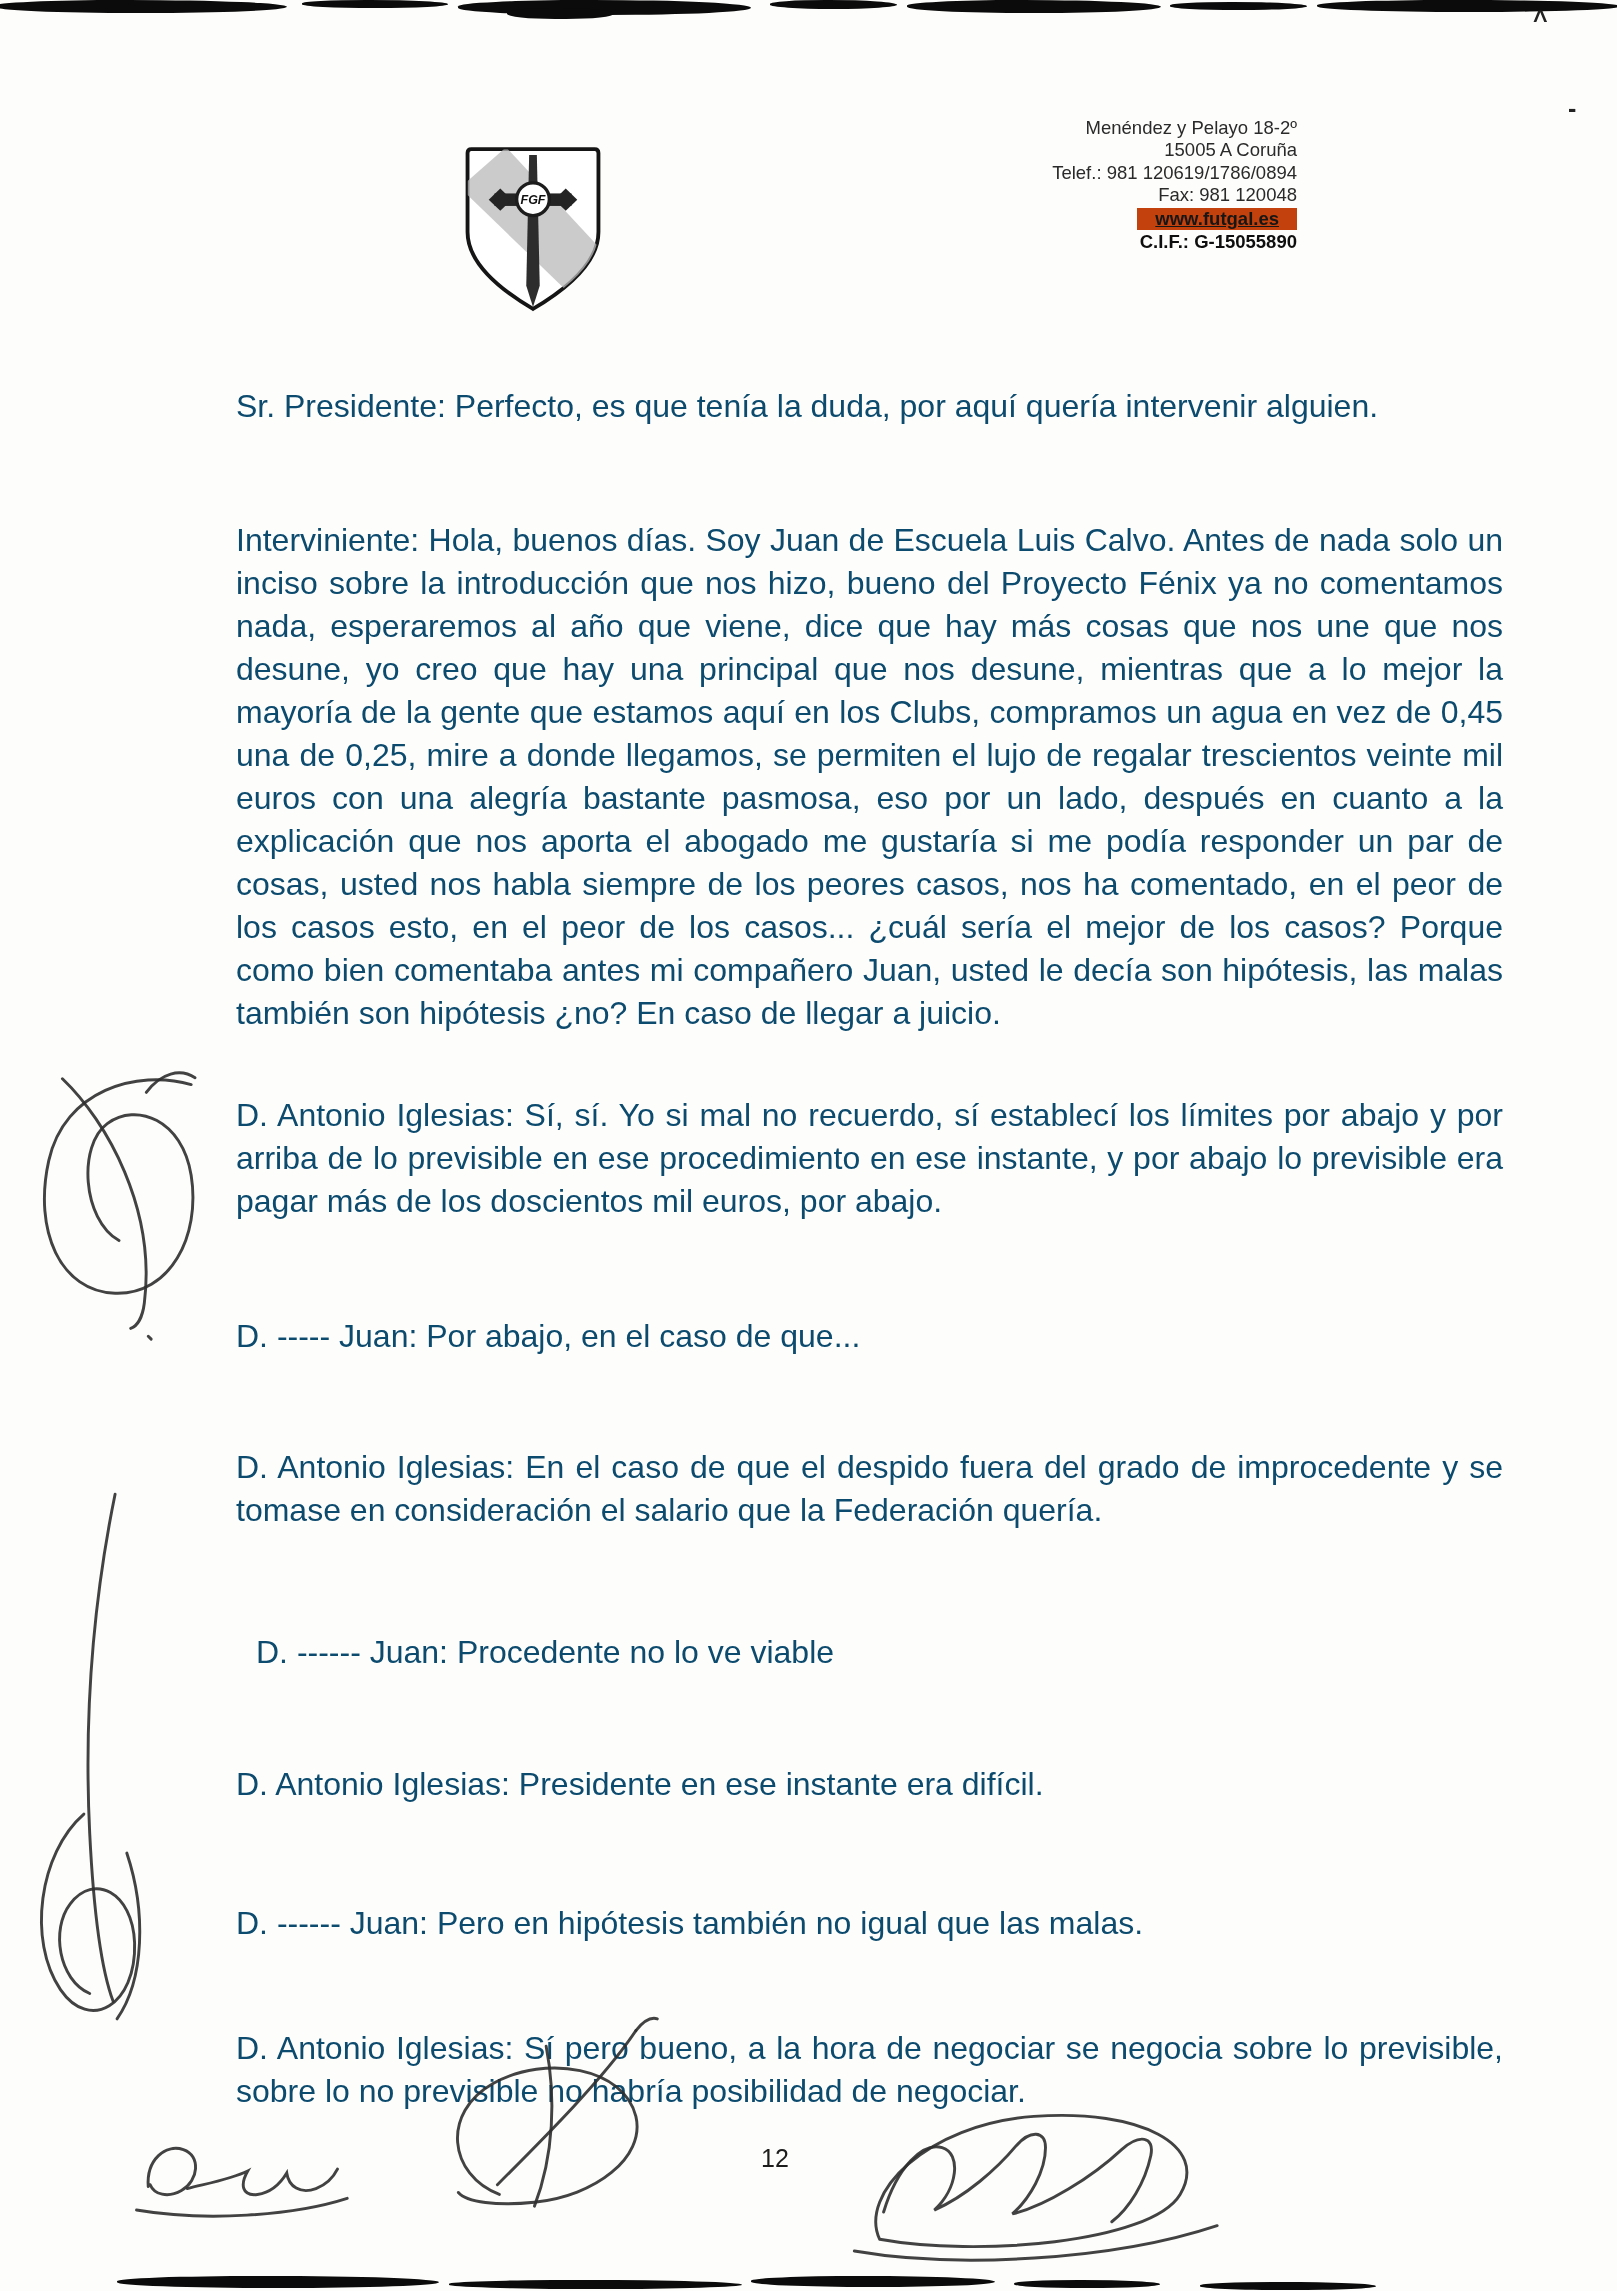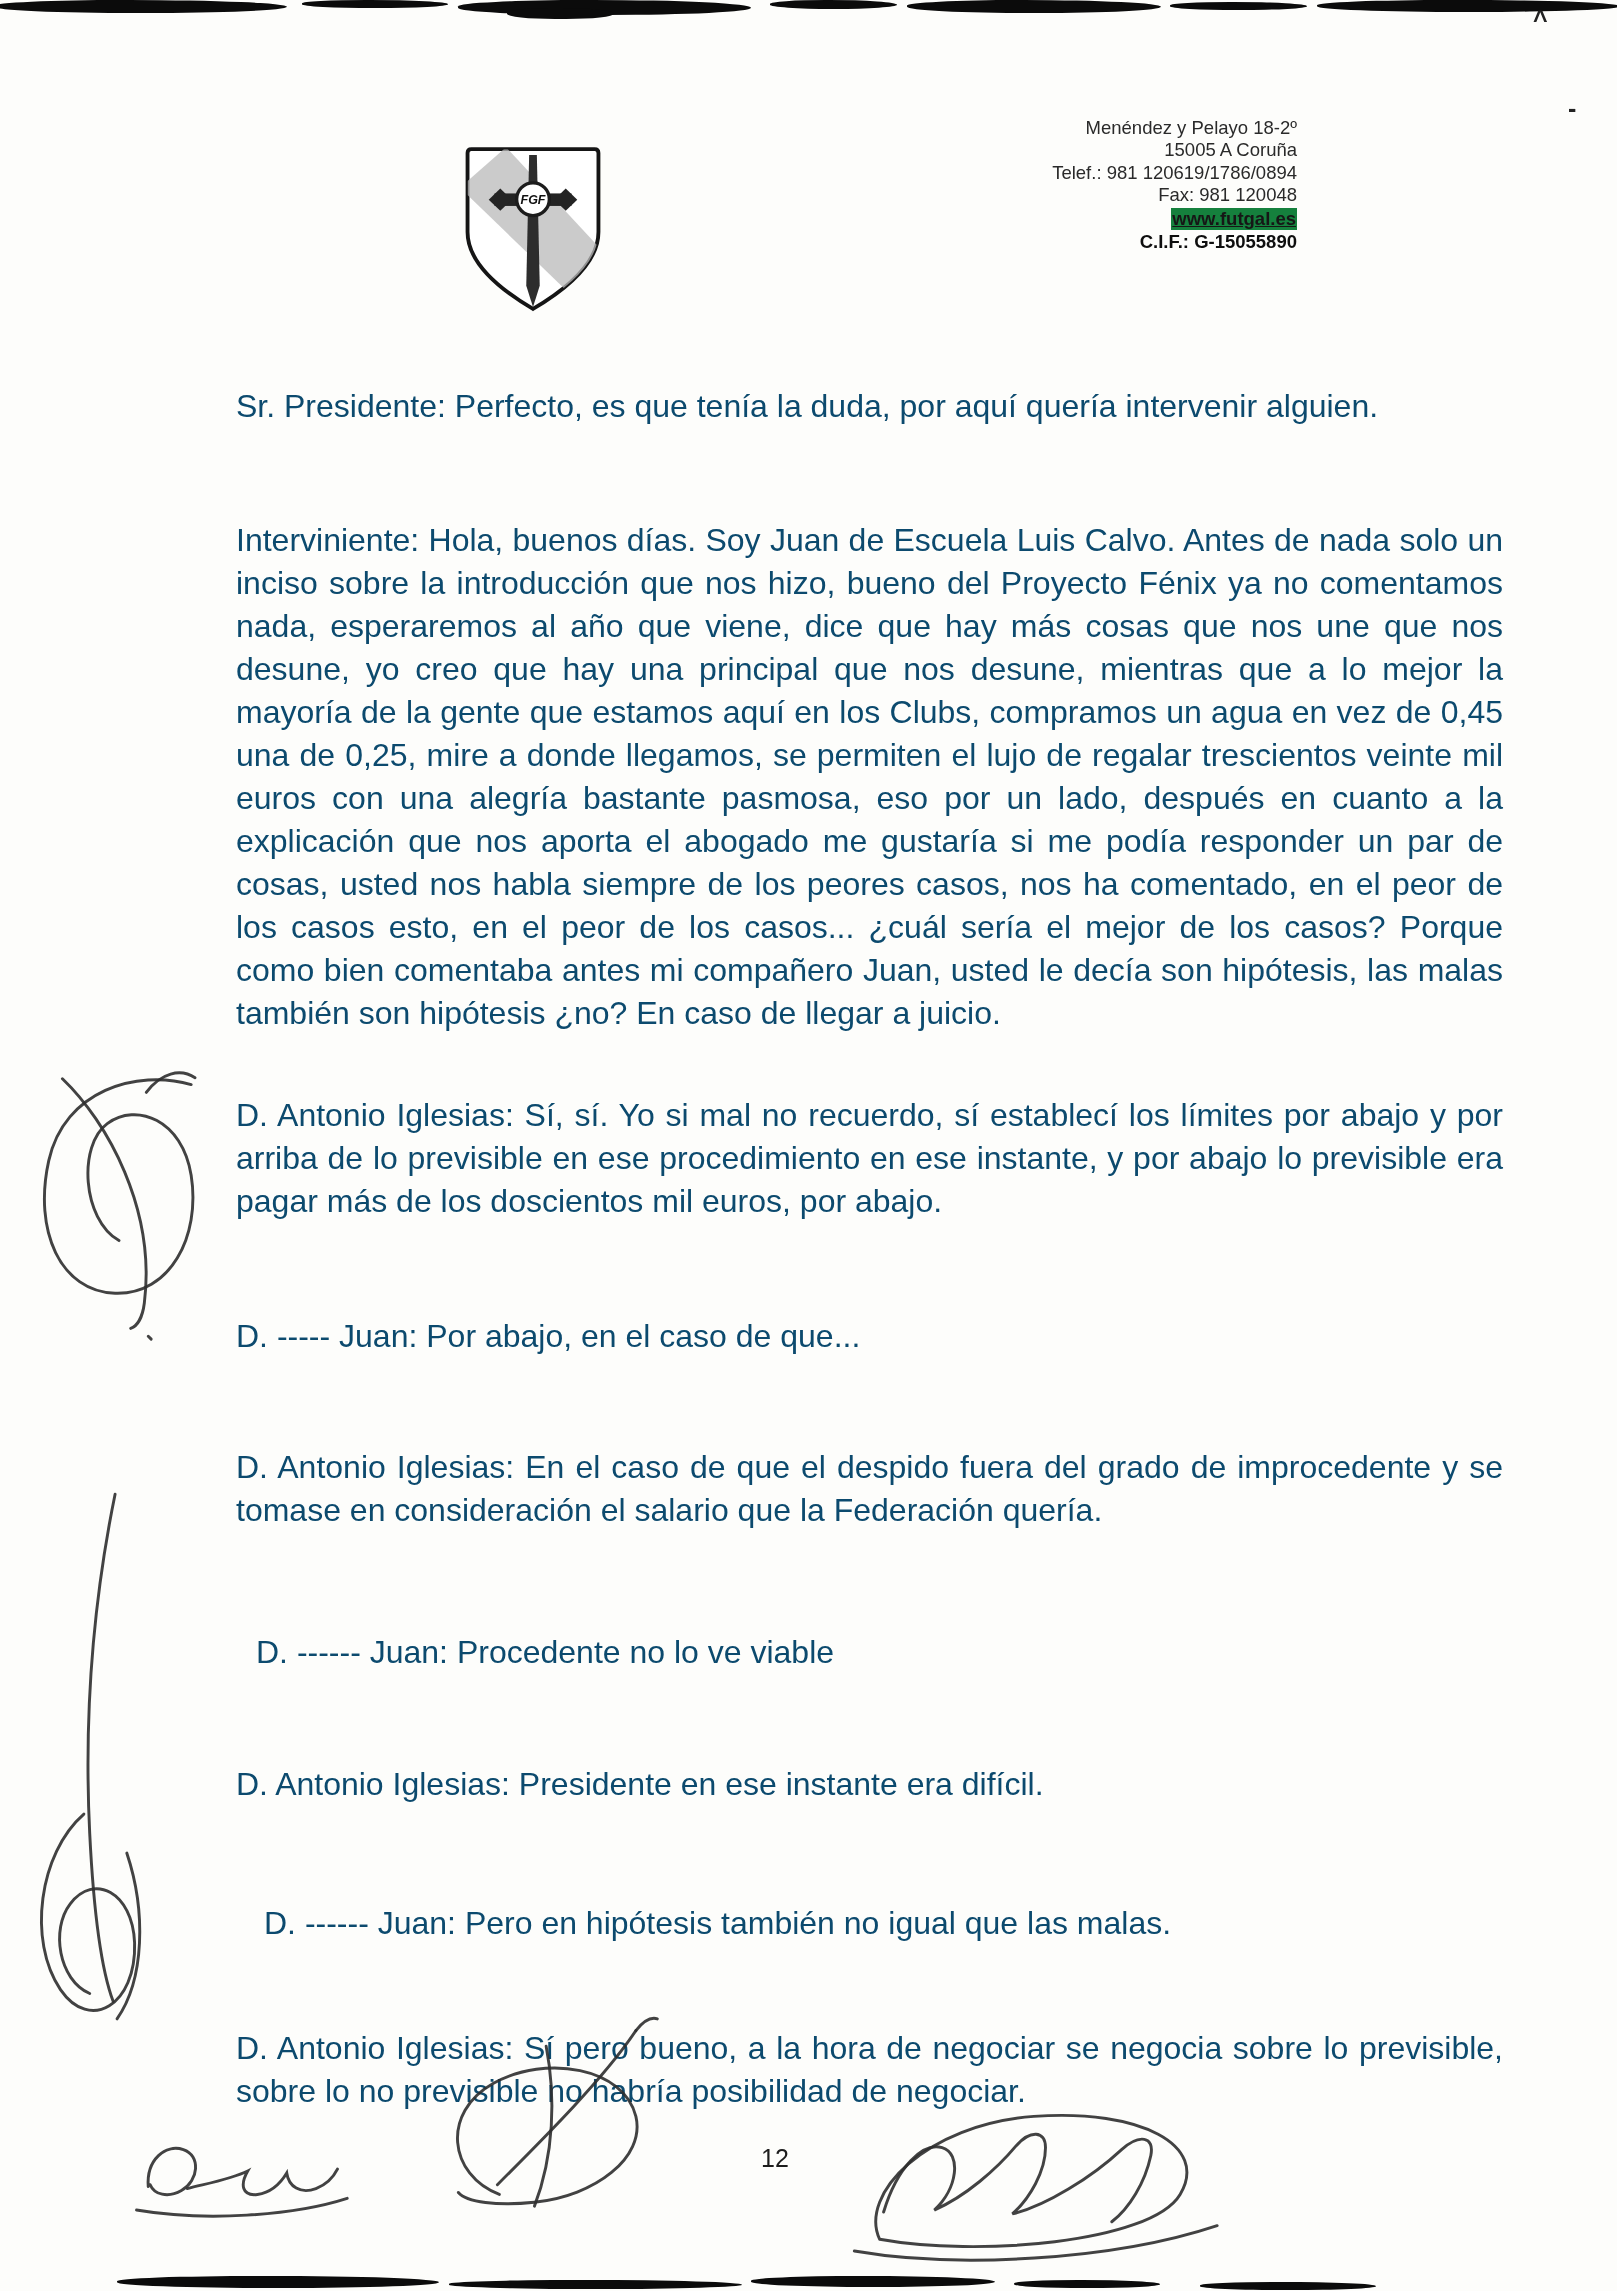--- a/index.html
+++ b/index.html
@@ -13,22 +13,22 @@
     position:absolute; left:247px; top:90px;
     font-size:28px; font-weight:bold; letter-spacing:0.5px; color:#101010;
     white-space:nowrap;
   }
   .logo { position:absolute; left:456px; top:142px; width:154px; height:176px; }
   .contact {
     position:absolute; left:907px; top:117px; width:390px;
     text-align:right; font-size:18.5px; line-height:22.4px; color:#2a2a2a;
   }
   .contact .website {
-    display:inline-block; background:#15803d; font-weight:bold;
-    text-decoration:underline; padding:0 1px; margin:1px 0; color:#161616;
+    display:inline-block; background:#c2410c; font-weight:bold;
+    text-decoration:underline; padding:0 18px; margin:1px 0; color:#161616;
     cursor:pointer;
   }
   .contact .cif { font-weight:bold; color:#0e0e0e; }
   .para {
     position:absolute; left:236px; width:1267px;
     font-size:32px; line-height:43px; text-align:justify; color:#0c4a6e;
   }
   .pageno { position:absolute; left:761px; top:2144px; width:88px; text-align:left; font-size:25px; color:#1c1c1c; }
   .smudge { position:absolute; background:#0b0b0b; border-radius:45% 55% 50% 50%; }
   .sig-layer { position:absolute; left:0; top:0; width:1618px; height:2292px; pointer-events:none; }
@@ -86,21 +86,21 @@
     <div class="cif">C.I.F.: G-15055890</div>
   </div>
 
   <p class="para" style="top:385px;">Sr. Presidente: Perfecto, es que tenía la duda, por aquí quería intervenir alguien.</p>
   <p class="para" style="top:519px;">Interviniente: Hola, buenos días. Soy Juan de Escuela Luis Calvo. Antes de nada solo un inciso sobre la introducción que nos hizo, bueno del Proyecto Fénix ya no comentamos nada, esperaremos al año que viene, dice que hay más cosas que nos une que nos desune, yo creo que hay una principal que nos desune, mientras que a lo mejor la mayoría de la gente que estamos aquí en los Clubs, compramos un agua en vez de 0,45 una de 0,25, mire a donde llegamos, se permiten el lujo de regalar trescientos veinte mil euros con una alegría bastante pasmosa, eso por un lado, después en cuanto a la explicación que nos aporta el abogado me gustaría si me podía responder un par de cosas, usted nos habla siempre de los peores casos, nos ha comentado, en el peor de los casos esto, en el peor de los casos... ¿cuál sería el mejor de los casos? Porque como bien comentaba antes mi compañero Juan, usted le decía son hipótesis, las malas también son hipótesis ¿no? En caso de llegar a juicio.</p>
   <p class="para" style="top:1094px;">D. Antonio Iglesias: Sí, sí. Yo si mal no recuerdo, sí establecí los límites por abajo y por arriba de lo previsible en ese procedimiento en ese instante, y por abajo lo previsible era pagar más de los doscientos mil euros, por abajo.</p>
   <p class="para" style="top:1315px;">D. ----- Juan: Por abajo, en el caso de que...</p>
   <p class="para" style="top:1446px;">D. Antonio Iglesias: En el caso de que el despido fuera del grado de improcedente y se tomase en consideración el salario que la Federación quería.</p>
   <p class="para" style="top:1631px;margin-left:20px;">D. ------ Juan: Procedente no lo ve viable</p>
   <p class="para" style="top:1763px;">D. Antonio Iglesias: Presidente en ese instante era difícil.</p>
-  <p class="para" style="top:1902px;margin-left:28px;">D. ------ Juan: Pero en hipótesis también no igual que las malas.</p>
+  <p class="para" style="top:1902px;">D. ------ Juan: Pero en hipótesis también no igual que las malas.</p>
   <p class="para" style="top:2027px;">D. Antonio Iglesias: Sí pero bueno, a la hora de negociar se negocia sobre lo previsible, sobre lo no previsible no habría posibilidad de negociar.</p>
 
   <div class="pageno">12</div>
 
   <svg class="sig-layer" viewBox="0 0 1659 2350">
     <g>
       <path d="M196,1112 C140,1096 66,1118 50,1190 C34,1262 62,1324 118,1326 C174,1328 206,1268 196,1205 C187,1148 140,1130 110,1152 C80,1174 84,1250 122,1272"></path>
       <path d="M64,1106 C110,1150 160,1240 148,1336 C146,1352 140,1360 134,1362"></path>
       <path d="M150,1120 C165,1100 185,1095 200,1105"></path>
       <path d="M152,1370 l3,3"></path>

